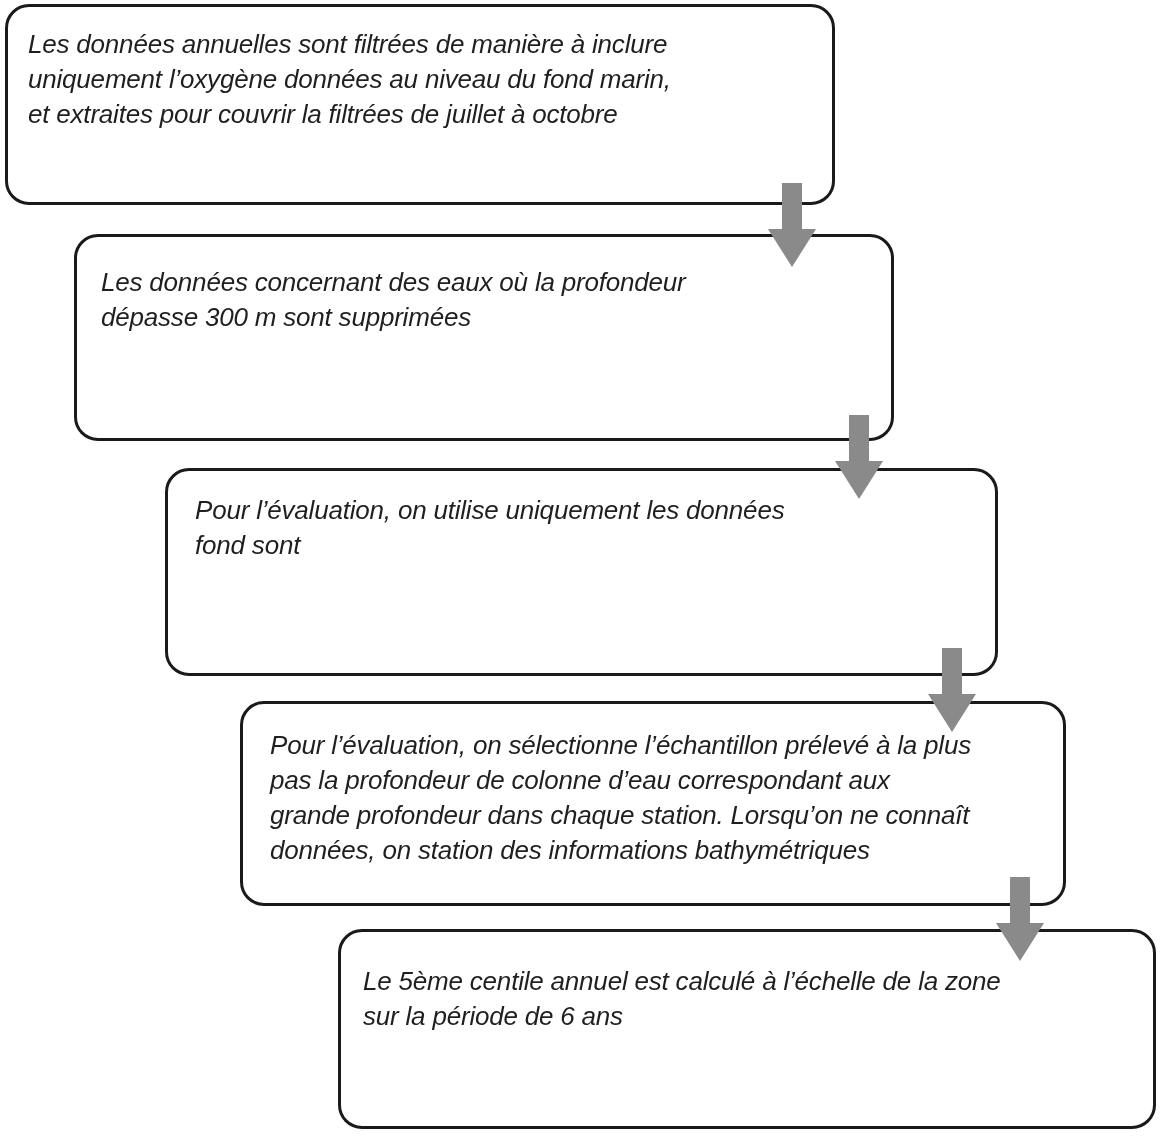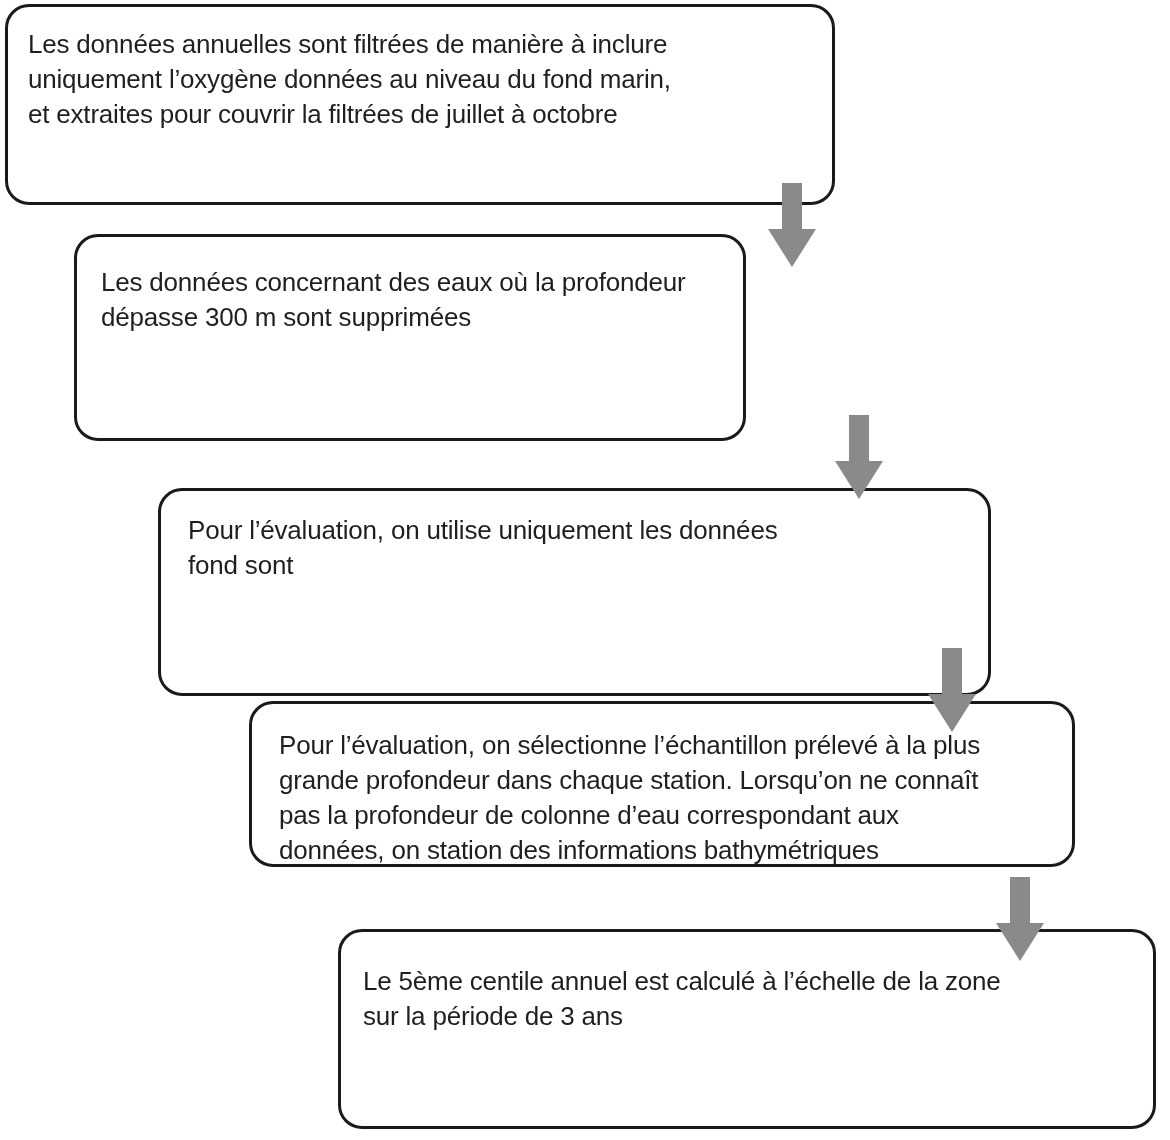--- a/index.html
+++ b/index.html
@@ -7,20 +7,21 @@
     padding: 0;
     background: #ffffff;
   }
   #canvas {
     position: relative;
     width: 1170px;
     height: 1140px;
     background: var(--page-bg, #ffffff);
     font-family: "Liberation Sans", sans-serif;
     overflow: hidden;
+    font-style: italic;
   }
   .flow-box {
     position: absolute;
     box-sizing: border-box;
     background: #ffffff;
     border: 3px solid var(--line-color, #1a1a1a);
     border-radius: 24px;
     z-index: 1;
     color: var(--text-color, #1f1f1f);
   }
@@ -34,23 +35,23 @@
     position: absolute;
     width: 48px;
     height: 84px;
     z-index: 2;
     color: var(--arrow-color, #8a8a8a);
   }
   .flow-arrow svg { display: block; width: 100%; height: 100%; }
 
   
   #box-1 { left: 5px;   top: 4px;   width: 830px; height: 201px; padding: 20px 20px 0 20px; }
-  #box-2 { left: 74px;  top: 234px; width: 672px; height: 207px; padding: 28px 39px 0 24px; }
-  #box-3 { left: 158px; top: 468px; width: 833px; height: 208px; padding: 22px 27px 0 27px; margin-top: 20px; }
-  #box-4 { left: 249px; top: 701px; width: 826px; height: 166px; padding: 24px 43px 0 27px; }
+  #box-2 { left: 74px;  top: 234px; width: 820px; height: 207px; padding: 28px 39px 0 24px; }
+  #box-3 { left: 165px; top: 468px; width: 833px; height: 208px; padding: 22px 27px 0 27px; }
+  #box-4 { left: 240px; top: 701px; width: 826px; height: 205px; padding: 24px 43px 0 27px; }
   #box-5 { left: 338px; top: 929px; width: 818px; height: 200px; padding: 32px 12px 0 22px; }
 
   
   #arrow-1 { left: 768px; top: 183px; }
   #arrow-2 { left: 835px; top: 415px; }
   #arrow-3 { left: 928px; top: 648px; }
   #arrow-4 { left: 996px; top: 877px; }
 </style>
 </head>
 <body>
@@ -68,28 +69,28 @@
     <div class="line">dépasse 300 m sont supprimées</div>
   </div>
 
   <div id="box-3" class="flow-box">
     <div class="line">Pour l’évaluation, on utilise uniquement les données</div>
     <div class="line">fond sont</div>
   </div>
 
   <div id="box-4" class="flow-box">
     <div class="line">Pour l’évaluation, on sélectionne l’échantillon prélevé à la plus</div>
+    <div class="line">pas la profondeur de colonne d’eau correspondant aux</div>
     <div class="line">grande profondeur dans chaque station. Lorsqu’on ne connaît</div>
-    <div class="line">pas la profondeur de colonne d’eau correspondant aux</div>
     <div class="line">données, on station des informations bathymétriques</div>
   </div>
 
   <div id="box-5" class="flow-box">
     <div class="line">Le 5ème centile annuel est calculé à l’échelle de la zone</div>
-    <div class="line">sur la période de 3 ans</div>
+    <div class="line">sur la période de 6 ans</div>
   </div>
 
   <div id="arrow-1" class="flow-arrow">
     <svg viewBox="0 0 48 84" xmlns="http://www.w3.org/2000/svg" aria-hidden="true">
       <polygon points="14,0 34,0 34,46 48,46 24,84 0,46 14,46" fill="currentColor"></polygon>
     </svg>
   </div>
   <div id="arrow-2" class="flow-arrow">
     <svg viewBox="0 0 48 84" xmlns="http://www.w3.org/2000/svg" aria-hidden="true">
       <polygon points="14,0 34,0 34,46 48,46 24,84 0,46 14,46" fill="currentColor"></polygon>

